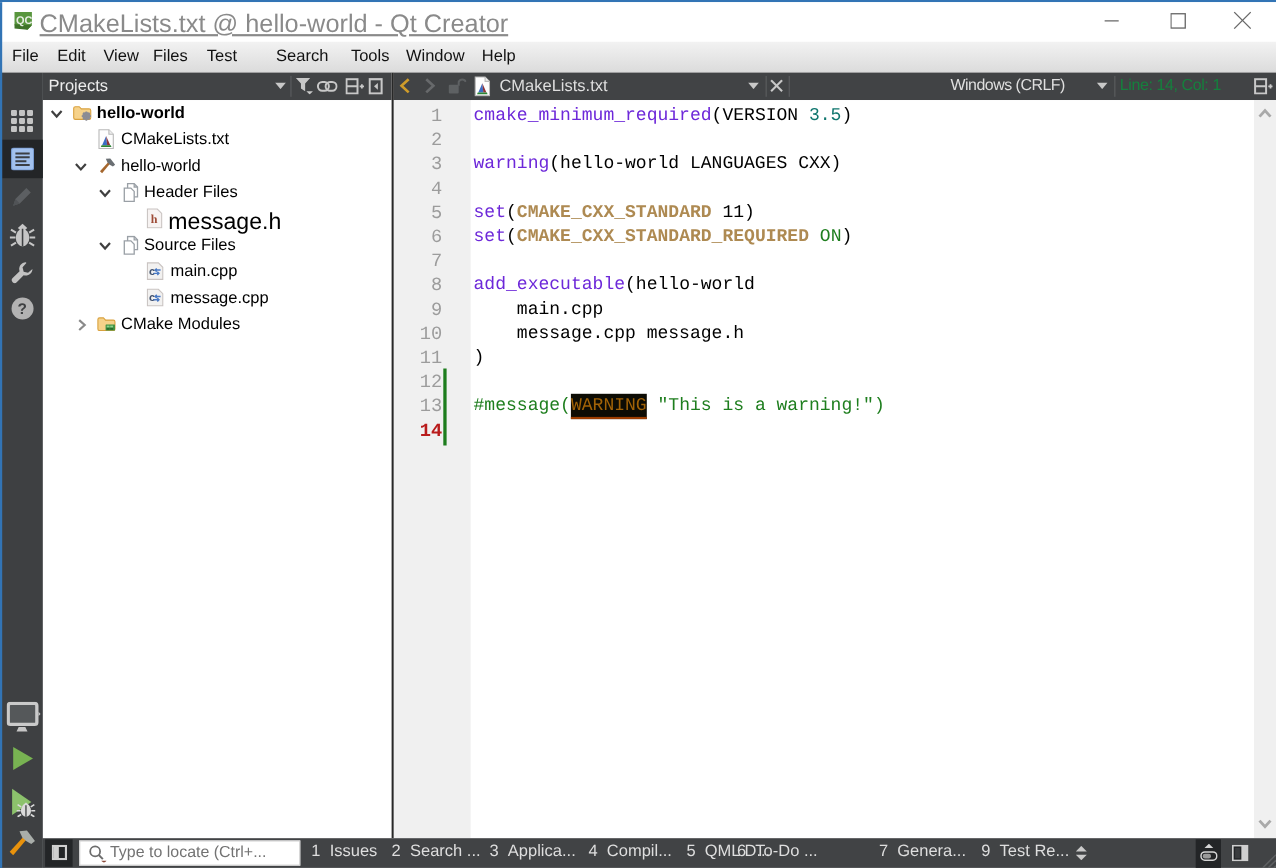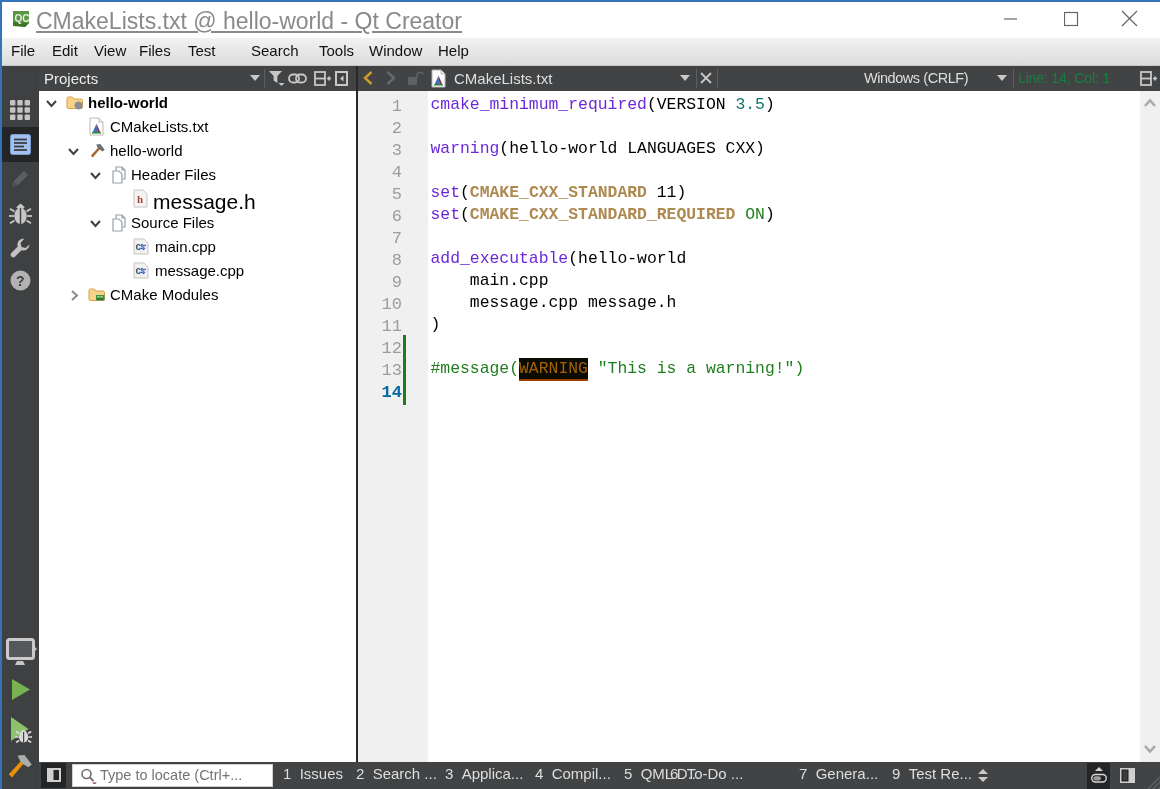--- a/index.html
+++ b/index.html
@@ -185,21 +185,21 @@
   <path d="M1 4.5 Q1 3 2.5 3 L6 3 L8 5 L15 5 Q16.5 5 16.5 6.5 L16.5 13 Q16.5 14.5 15 14.5 L2.5 14.5 Q1 14.5 1 13 Z" fill="#f6d28a" stroke="#d9a13e" stroke-width="1"></path>
   <rect x="8" y="9" width="8.5" height="5.5" rx="0.5" fill="#3f9142"></rect>
   <rect x="9" y="10" width="2.6" height="1.6" fill="#8fd18f"></rect>
     <rect x="12.2" y="10" width="2.6" height="1.6" fill="#8fd18f"></rect>
   <rect x="9" y="12.2" width="2.6" height="1.6" fill="#2a6b2d"></rect>
     <rect x="12.2" y="12.2" width="2.6" height="1.6" fill="#2a6b2d"></rect>
 </svg>
 <span class="abs" style="left:110px;top:286px;font-size:15px">CMake Modules</span>
 
 
-<div class="abs" id="gutternums">1<br>2<br>3<br>4<br>5<br>6<br>7<br>8<br>9<br>10<br>11<br>12<br>13<br><b style="color:#0369a1">14</b></div>
+<div class="abs" id="gutternums">1<br>2<br>3<br>4<br>5<br>6<br>7<br>8<br>9<br>10<br>11<br>12<br>13<br><b style="color:#b91c1c">14</b></div>
 <div class="abs" id="greenbar"></div>
 <div class="abs" id="code"><span class="fn">cmake_minimum_required</span>(VERSION <span class="num">3.5</span>)
 
 <span class="fn">warning</span>(hello-world LANGUAGES CXX)
 
 <span class="fn">set</span>(<span class="var">CMAKE_CXX_STANDARD</span> 11)
 <span class="fn">set</span>(<span class="var">CMAKE_CXX_STANDARD_REQUIRED</span> <span class="grn">ON</span>)
 
 <span class="fn">add_executable</span>(hello-world
     main.cpp

